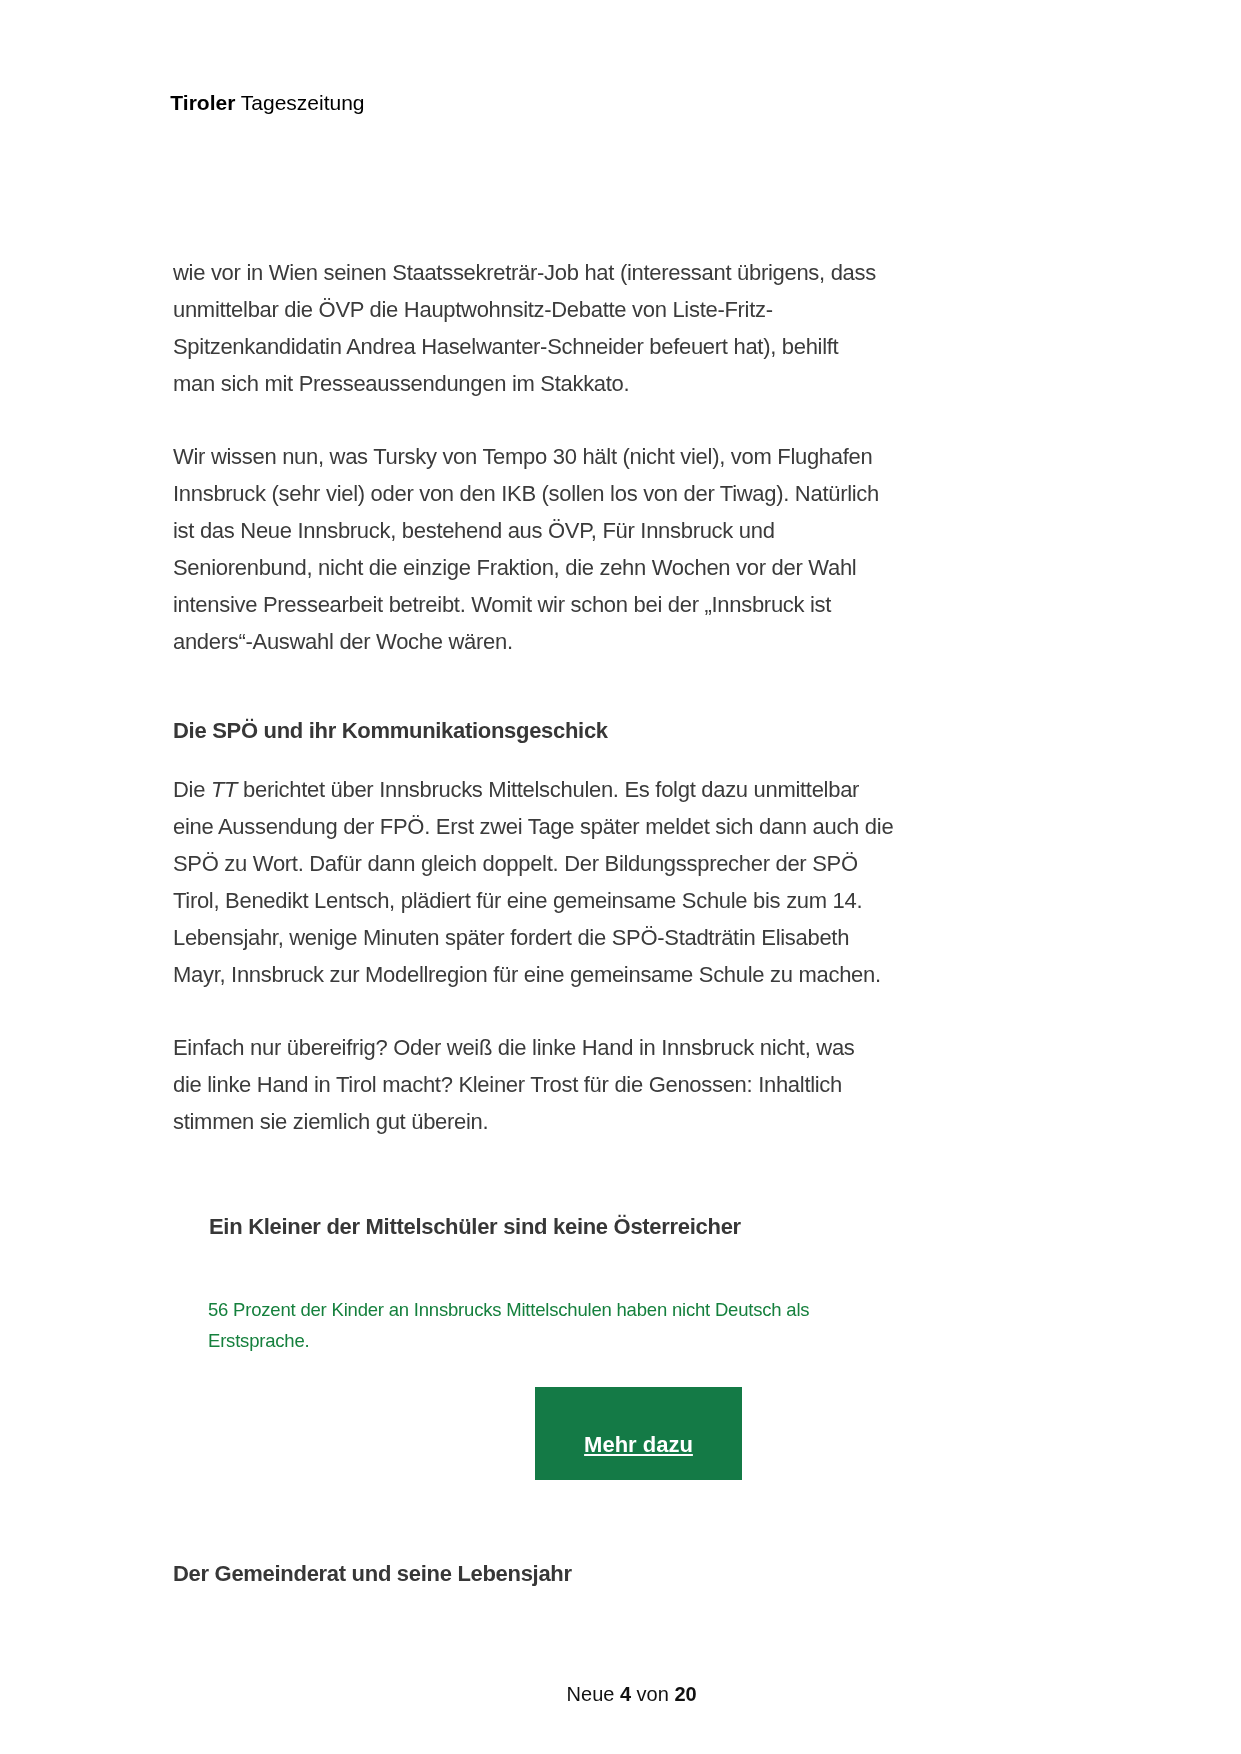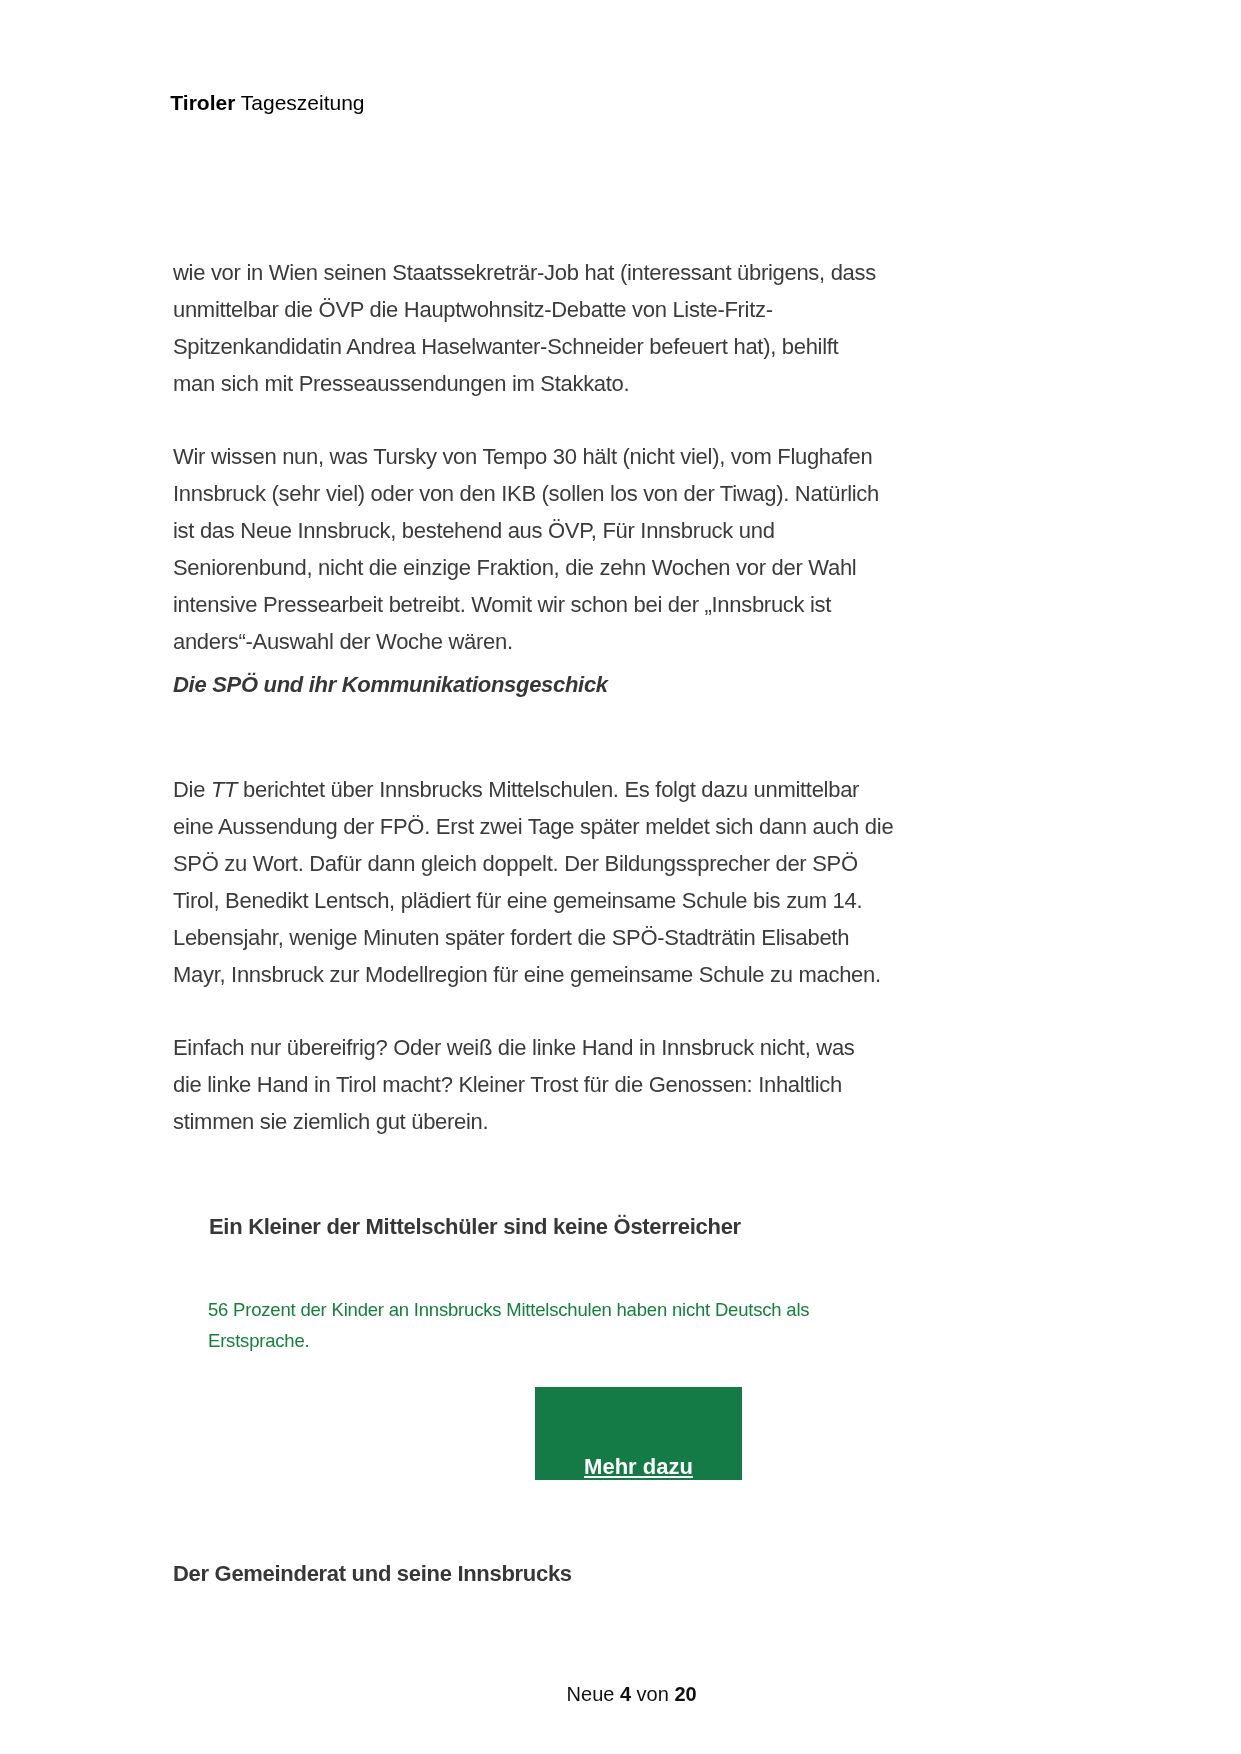--- a/index.html
+++ b/index.html
@@ -38,21 +38,21 @@
   .section-heading {
     position: absolute;
     left: 173px;
     font-size: 22px;
     line-height: 37px;
     font-weight: 700;
     letter-spacing: -0.3px;
     white-space: pre;
     color: #373737;
   }
-  .heading-spo { top: 648px; font-style: italic; }
+  .heading-spo { top: 694px; }
   .heading-gemeinderat { top: 1537px; }
   .teaser-heading {
     position: absolute;
     left: 209px;
     top: 1186px;
     font-size: 22px;
     line-height: 37px;
     font-weight: 700;
     letter-spacing: -0.3px;
     white-space: pre;
@@ -72,21 +72,21 @@
   .cta-button {
     position: absolute;
     left: 535px;
     top: 1387px;
     width: 207px;
     height: 93px;
     background: #147a46;
     border: none;
     display: flex;
     justify-content: center;
-    align-items: flex-end;
+    align-items: center;
     padding: 0;
     cursor: pointer;
   }
   .cta-button .label {
     margin-top: 22px;
     color: #ffffff;
     font-size: 22px;
     font-weight: 700;
     text-decoration: underline;
     font-family: "Liberation Sans", sans-serif;
@@ -141,19 +141,19 @@
 
   <h3 class="teaser-heading">Ein Kleiner der Mittelschüler sind keine Österreicher</h3>
 
   <p class="teaser-summary">56 Prozent der Kinder an Innsbrucks Mittelschulen haben nicht Deutsch als
 Erstsprache.</p>
 
   <button class="cta-button" style="background: rgb(20, 122, 70);">
     <span class="label">Mehr dazu</span>
   </button>
 
-  <h2 class="section-heading heading-gemeinderat">Der Gemeinderat und seine Innsbrucks</h2>
+  <h2 class="section-heading heading-gemeinderat">Der Gemeinderat und seine Lebensjahr</h2>
 
   <div class="page-footer">
     <span>Neue </span><span class="bold">4</span><span> von </span><span class="bold">20</span>
   </div>
 
 </div>
 
 </body></html>

